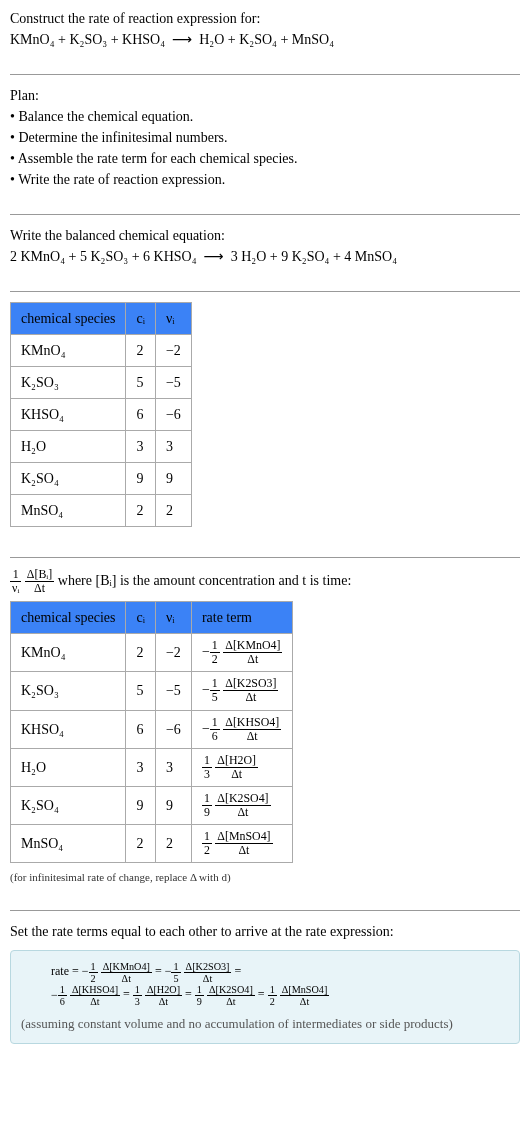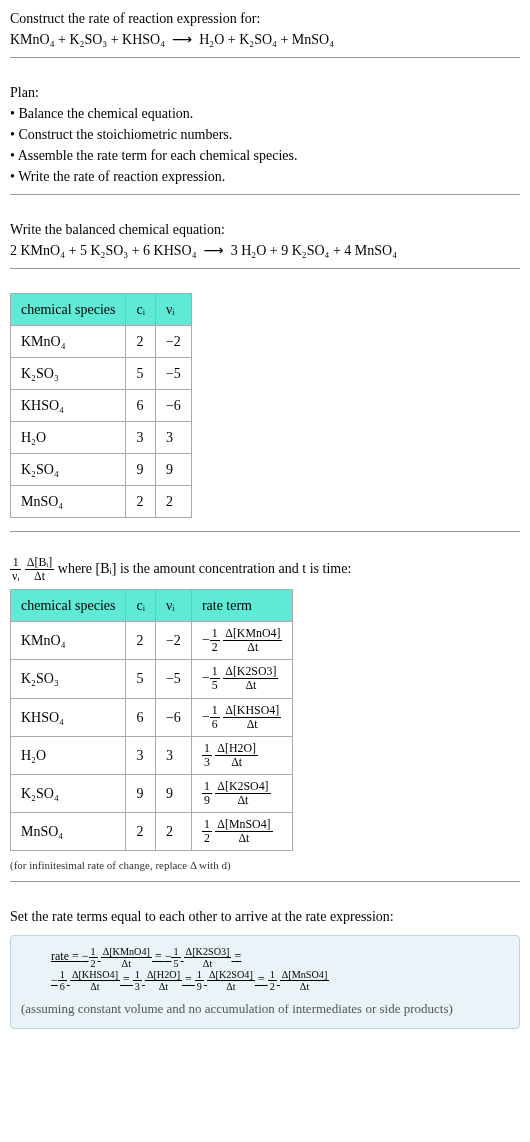--- a/index.html
+++ b/index.html
@@ -1,48 +1,48 @@
 <!DOCTYPE html>
 <html><head>
 <meta charset="utf-8">
 <style>
 * { box-sizing: border-box; margin: 0; padding: 0; }
 body { font-family: Georgia, 'Times New Roman', serif; font-size: 14px; color: #000; background: #fff; width: 530px; padding: 8px 10px; line-height: 1.5; }
-.section { border-bottom: 1px solid #999; padding-bottom: 7px; margin-bottom: 24px; }
+.section { border-bottom: 1px solid #999; padding-bottom: 24px; margin-bottom: 10px; }
 .section.noborder { border-bottom: none; }
 table { border-collapse: collapse; margin: 6px 0; }
 td, th { border: 1px solid #aaa; padding: 5px 10px; text-align: left; font-weight: normal; }
-th { background: #5eead4; }
+th { background: #3b82f6; }
 .frac { display: inline-block; text-align: center; vertical-align: middle; font-size: 0.85em; line-height: 1.1; }
 .frac .num { display: block; border-bottom: 1px solid #000; padding: 0 2px; }
 .frac .den { display: block; padding: 0 2px; }
 .answer-box { background: #e8f4f8; border: 1px solid #b8d8e0; border-radius: 4px; padding: 10px; margin-top: 8px; }
 .answer-box .label { font-size: 13px; color: #333; margin-bottom: 4px; }
 .answer-box .note { font-size: 13px; color: #555; margin-top: 6px; }
-.eq-indent { padding-left: 30px; text-decoration: underline; }
+.eq-indent { padding-left: 30px; }
 .rate-eq { font-size: 12px; }
 .note-small { font-size: 11px; color: #333; margin-top: 4px; }
 .chem { white-space: nowrap; }
 </style>
 </head>
 <body>
 
 <div class="section">
   <div>Construct the rate of reaction expression for:</div>
   <div>
     <span class="chem">KMnO₄ + K₂SO₃ + KHSO₄</span>
     &nbsp;<span>⟶</span>&nbsp;
     <span class="chem">H₂O + K₂SO₄ + MnSO₄</span>
   </div>
 </div>
 
 <div class="section">
   <div>Plan:</div>
   <div>• <span>Balance the chemical equation.</span></div>
-  <div>• <span>Construct the stoichiometric numbers.</span></div>
+  <div>• <span>Determine the infinitesimal numbers.</span></div>
   <div>• <span>Assemble the rate term for each chemical species.</span></div>
   <div>• <span>Write the rate of reaction expression.</span></div>
 </div>
 
 <div class="section">
   <div>Write the balanced chemical equation:</div>
   <div>
     <span class="chem">2 KMnO₄ + 5 K₂SO₃ + 6 KHSO₄</span>
     &nbsp;<span>⟶</span>&nbsp;
     <span class="chem">3 H₂O + 9 K₂SO₄ + 4 MnSO₄</span>

